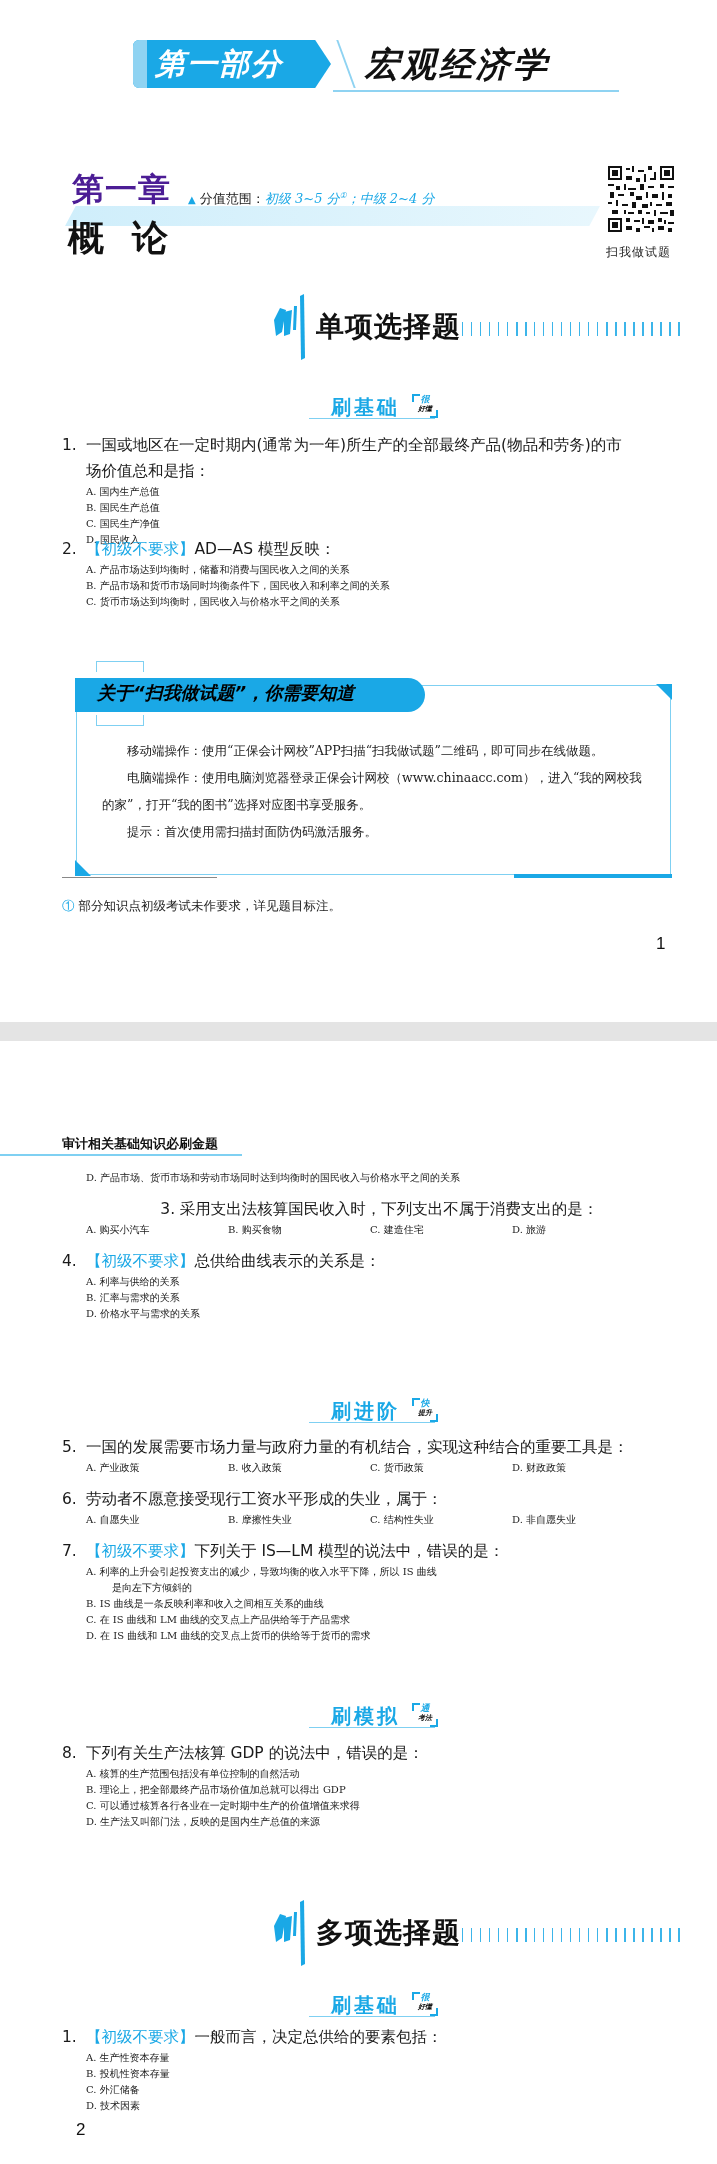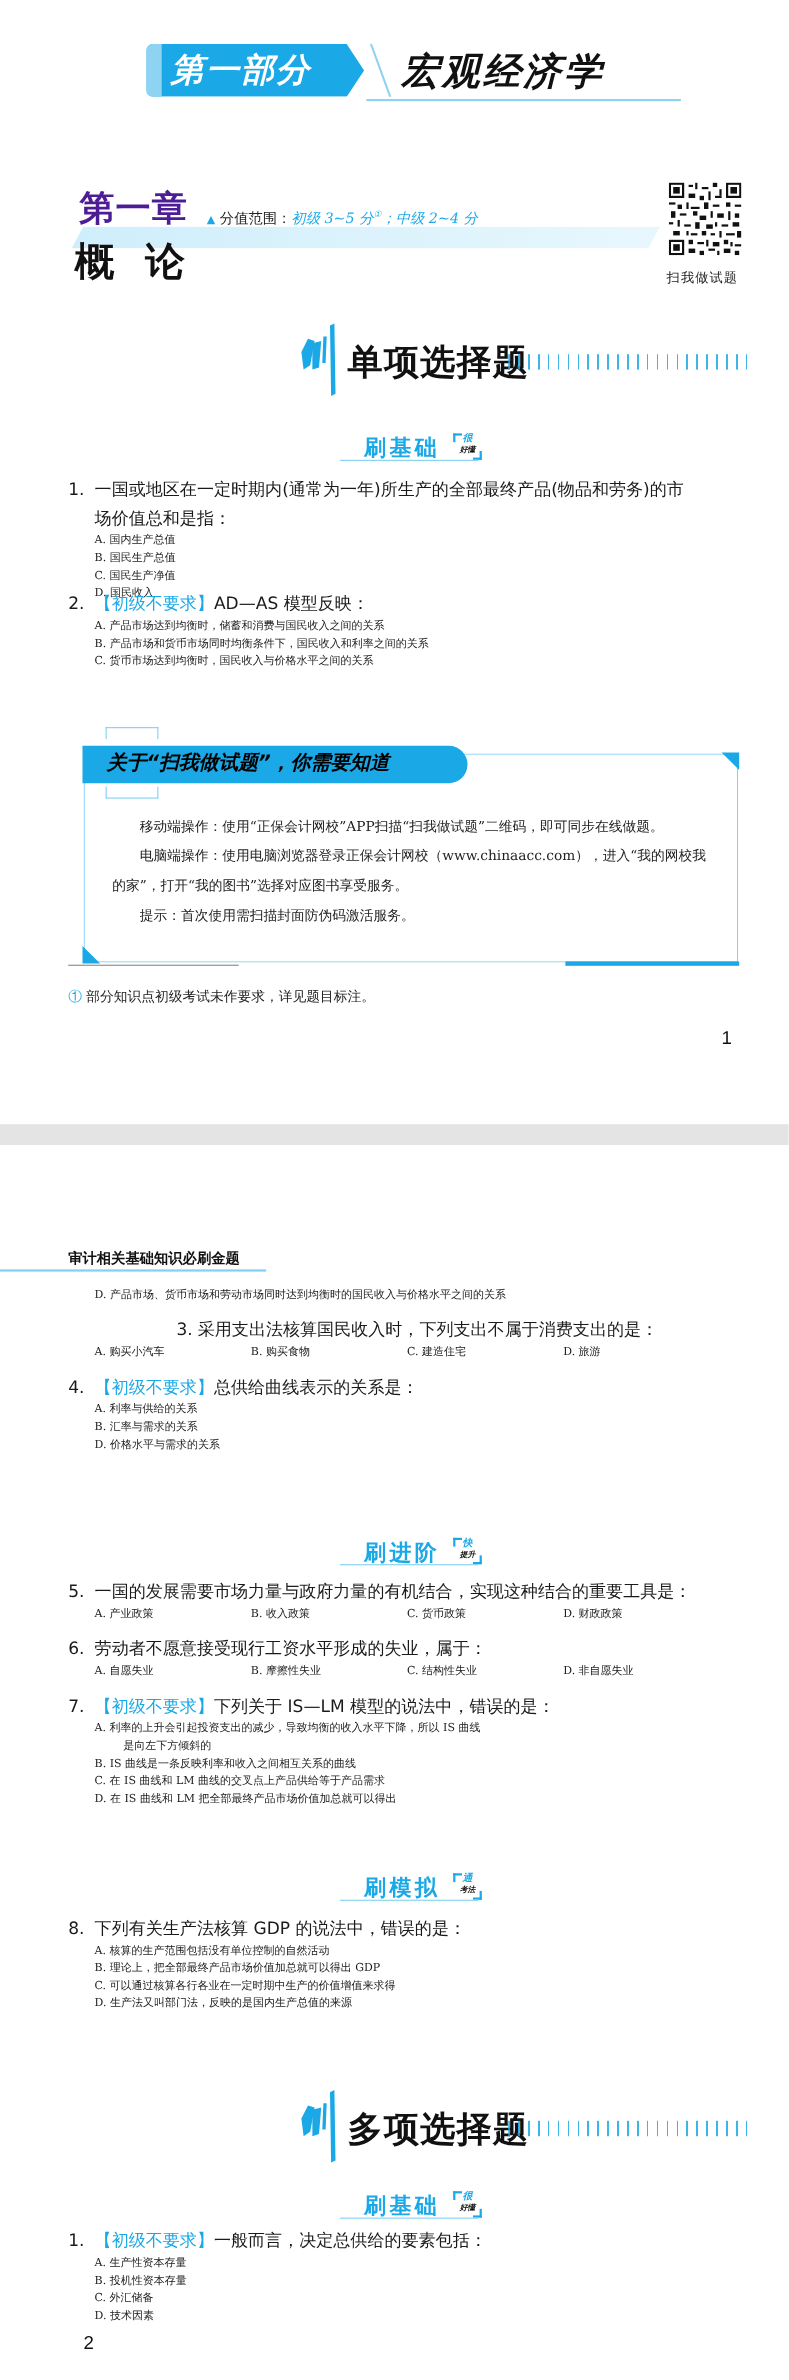--- a/index.html
+++ b/index.html
@@ -20,21 +20,21 @@
   .chapter-meta{left:188px;top:190px;font-size:13px;color:#222;}
   .chapter-meta .tri{color:#1aa8e6;font-size:10px;}
   .chapter-meta .blue{color:#1aa8e6;font-style:italic;}
   .chapter-meta sup{font-size:8px;}
   .chapter-title{left:68px;top:214px;font-size:36px;font-weight:bold;color:#111;letter-spacing:28px;}
   .qr{left:608px;top:166px;width:66px;height:66px;}
   .qr-label{left:606px;top:244px;font-size:12px;color:#222;letter-spacing:1px;}
   
   .sec-head{left:270px;height:70px;}
   .sec-brush{position:absolute;left:0;top:0;width:40px;height:70px;}
-  .sec-title{position:absolute;left:46px;top:16px;font-size:32px;font-weight:bold;color:#111;letter-spacing:1px;white-space:nowrap;}
+  .sec-title{position:absolute;left:46px;top:16px;font-size:28px;font-weight:bold;color:#111;letter-spacing:1px;white-space:nowrap;}
   .sec-ticks{position:absolute;left:192px;top:30px;width:222px;height:14px;background:repeating-linear-gradient(90deg,#1aa8e6 0 1.5px,transparent 1.5px 9px);opacity:.85;}
   
   .sub-head{left:309px;width:130px;height:30px;}
   .sub-title{position:absolute;left:22px;top:2px;font-size:20px;font-weight:bold;color:#1aa8e6;letter-spacing:3px;}
   .sub-line{position:absolute;left:0;top:26px;width:126px;height:1px;background:#7fd0f2;}
   .sub-badge{position:absolute;left:103px;top:2px;width:26px;height:24px;font-size:7px;font-weight:bold;line-height:10px;text-align:center;}
   .sub-badge .b1{display:block;color:#1aa8e6;font-size:9px;font-style:italic;}
   .sub-badge .b2{display:block;color:#111;font-style:italic;}
   .sub-badge:before{content:"";position:absolute;left:0;top:0;width:6px;height:6px;border-left:2px solid #1aa8e6;border-top:2px solid #1aa8e6;}
   .sub-badge:after{content:"";position:absolute;right:0;bottom:0;width:6px;height:6px;border-right:2px solid #1aa8e6;border-bottom:2px solid #1aa8e6;}
@@ -274,21 +274,21 @@
 </div>
 
 <div class="abs q" style="top:1538px;">
   <span class="num">7.</span><span class="tag">【初级不要求】</span><span>下列关于 IS—LM 模型的说法中，错误的是：</span>
 </div>
 <div class="abs opts" style="top:1564px;">
   <span class="opt-line">A. 利率的上升会引起投资支出的减少，导致均衡的收入水平下降，所以 IS 曲线</span>
   <span class="opt-cont">是向左下方倾斜的</span>
   <span class="opt-line">B. IS 曲线是一条反映利率和收入之间相互关系的曲线</span>
   <span class="opt-line">C. 在 IS 曲线和 LM 曲线的交叉点上产品供给等于产品需求</span>
-  <span class="opt-line">D. 在 IS 曲线和 LM 把全部最终产品市场价值加总就可以得出</span>
+  <span class="opt-line">D. 在 IS 曲线和 LM 曲线的交叉点上货币的供给等于货币的需求</span>
 </div>
 
 <div class="abs sub-head" style="top:1701px;">
   <div class="sub-title sans">刷模拟</div>
   <div class="sub-badge sans">
     <span class="b1">通</span>
     <span class="b2">考法</span>
   </div>
   <div class="sub-line"></div>
 </div>

